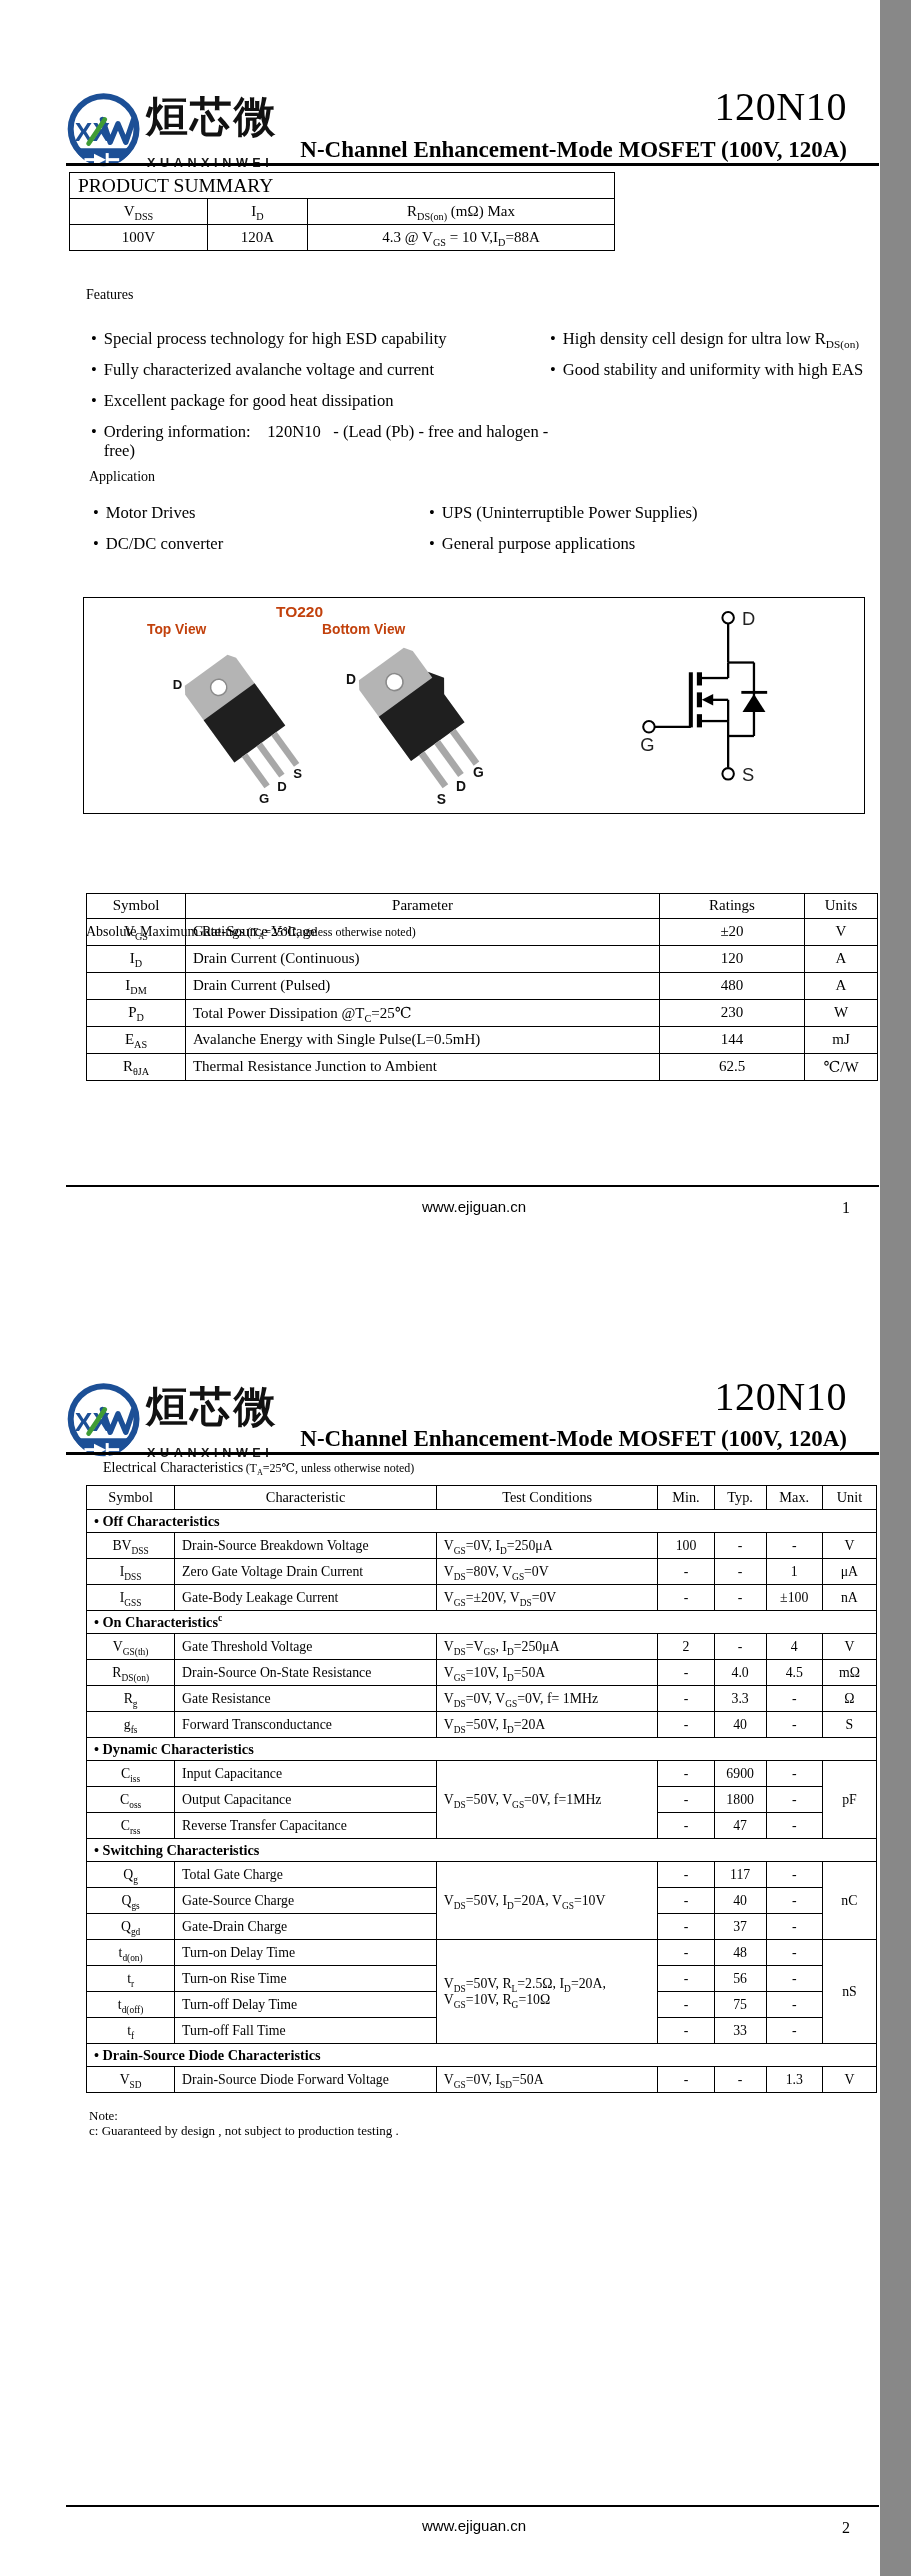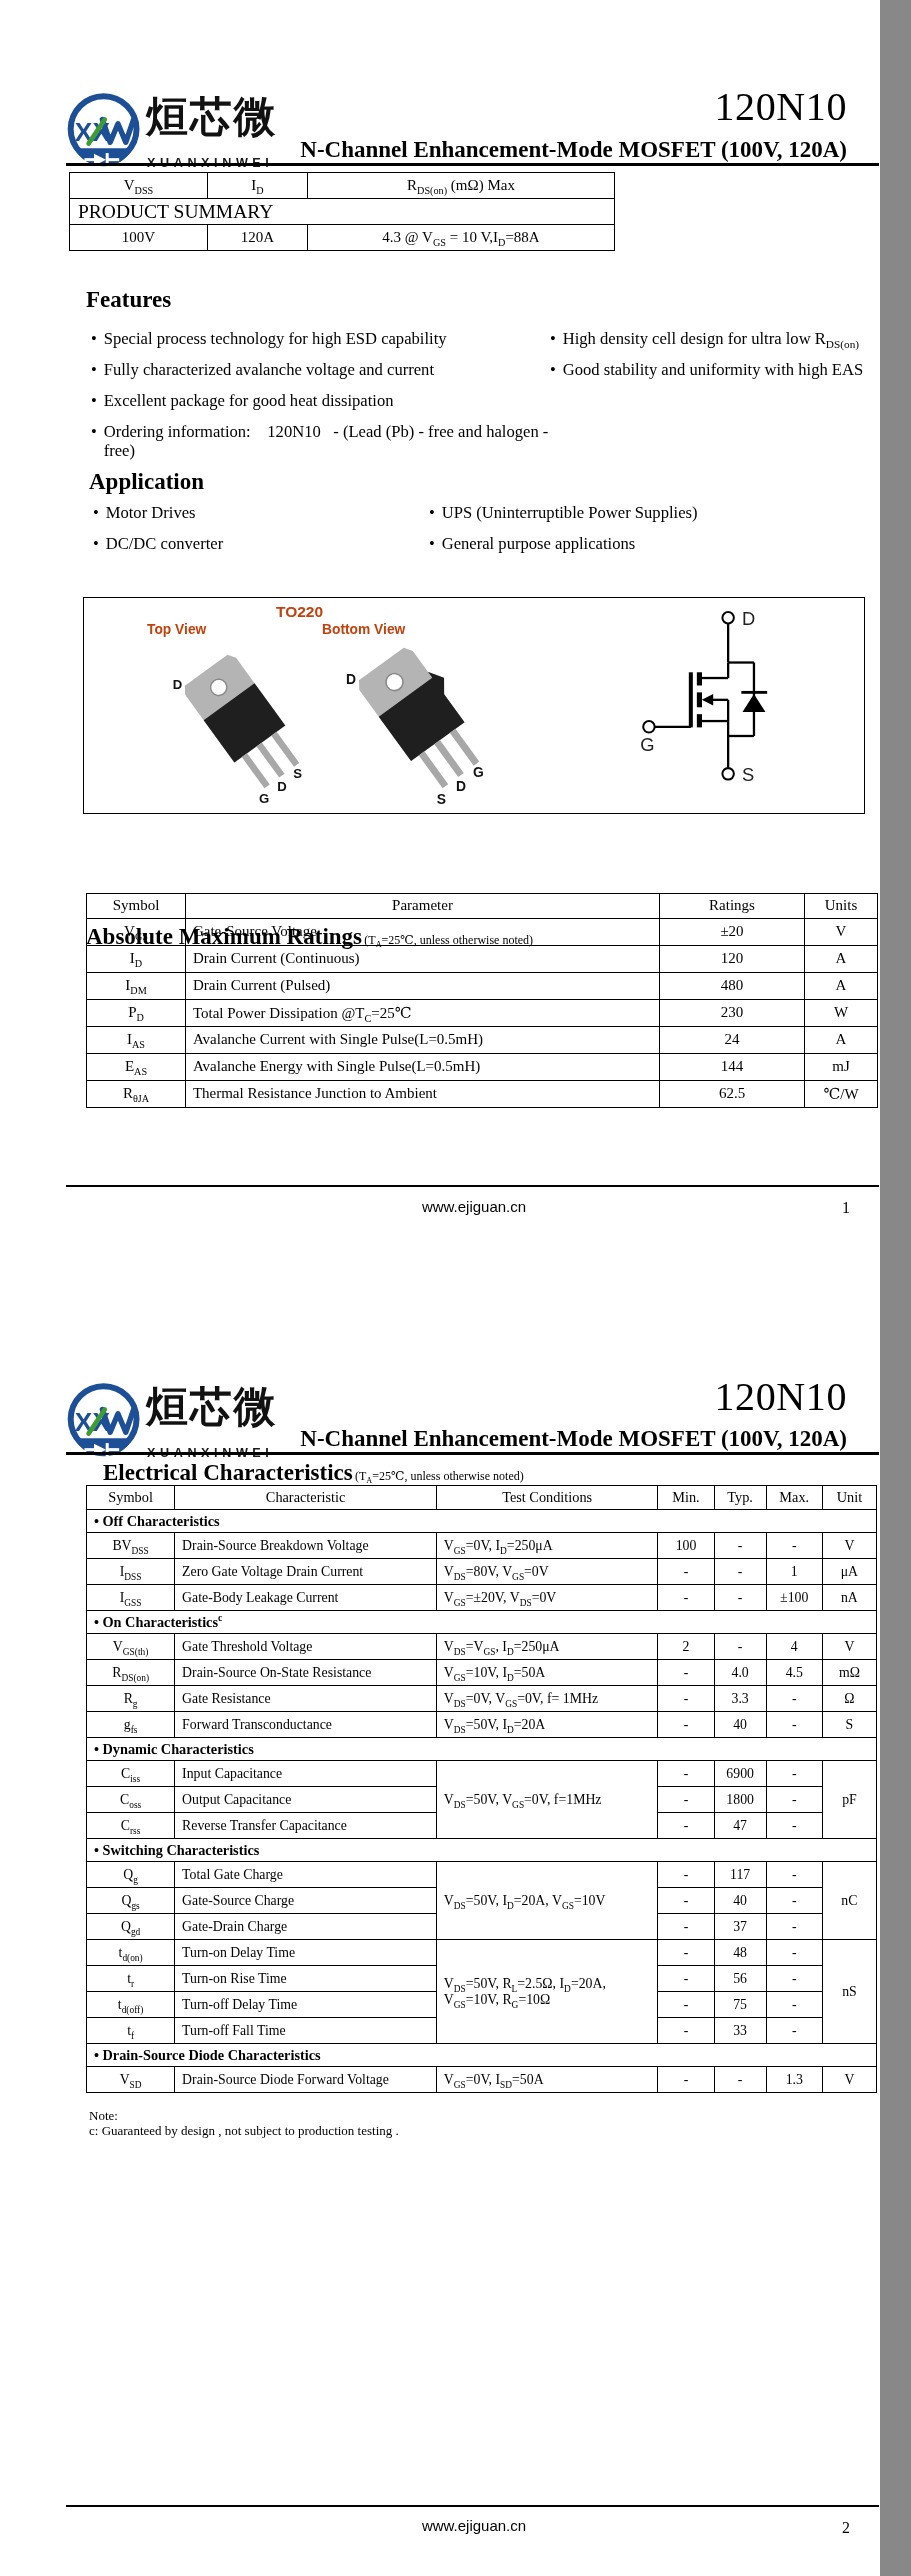--- a/index.html
+++ b/index.html
@@ -21,21 +21,21 @@
         font-size:14.3px;padding:0 3.4px;overflow:hidden;}
   sub{font-size:68%;line-height:0;}
   sup{font-size:68%;line-height:0;}
 
   
   #ps-table{width:545px;}
   #ps-table .ps-title{font-size:19.5px;text-align:left;padding-left:8px;height:25px;}
   #ps-table td{height:25px;font-size:15px;}
 
   
-  .h-section{font-size:23px;font-weight:bold;}
+  .h-section{font-size:14px;font-weight:normal;}
   .h-cond{font-size:12px;font-weight:normal;}
 
   
   .b-row{display:flex;margin-bottom:12px;}
   .b-item{display:flex;font-size:16.6px;line-height:19px;white-space:pre-wrap;}
   .b-item .blt{margin-right:6.9px;}
   .feat-left{width:459px;flex:0 0 459px;}
   .app-left{width:336px;flex:0 0 336px;}
 
   
@@ -86,26 +86,26 @@
   <div class="abs rule" style="left:66px;top:163px;width:813px;"></div>
 
   <table id="ps-table" class="sheet-table abs" style="left:69px;top:172px;">
     <colgroup>
         <col style="width:138px">
         <col style="width:100px">
         <col style="width:307px">
       </colgroup>
     <tbody id="ps-body">
         <tr>
+          <td class="ps-title" colspan="3">PRODUCT SUMMARY</td>
+        </tr>
+        <tr>
           <td>V<sub>DSS</sub></td>
           <td>I<sub>D</sub></td>
           <td>R<sub>DS(on)</sub> (mΩ) Max</td>
-        </tr>
-        <tr>
-          <td class="ps-title" colspan="3">PRODUCT SUMMARY</td>
         </tr>
         <tr>
           <td>100V</td>
           <td>120A</td>
           <td>4.3 @ V<sub>GS</sub> = 10 V,I<sub>D</sub>=88A</td>
         </tr>
       </tbody>
   </table>
 
   <div class="abs h-section" style="left:86px;top:287px;">Features</div>
@@ -242,26 +242,20 @@
           <td>480</td>
           <td>A</td>
         </tr>
         <tr>
           <td>P<sub>D</sub></td>
           <td class="cell-left">Total Power Dissipation @T<sub>C</sub>=25℃</td>
           <td>230</td>
           <td>W</td>
         </tr>
         <tr>
-          <td>I<sub>AS</sub></td>
-          <td class="cell-left">Avalanche Current with Single Pulse(L=0.5mH)</td>
-          <td>24</td>
-          <td>A</td>
-        </tr>
-        <tr>
           <td>E<sub>AS</sub></td>
           <td class="cell-left">Avalanche Energy with Single Pulse(L=0.5mH)</td>
           <td>144</td>
           <td>mJ</td>
         </tr>
         <tr>
           <td>R<sub>θJA</sub></td>
           <td class="cell-left">Thermal Resistance Junction to Ambient</td>
           <td>62.5</td>
           <td>℃/W</td>

